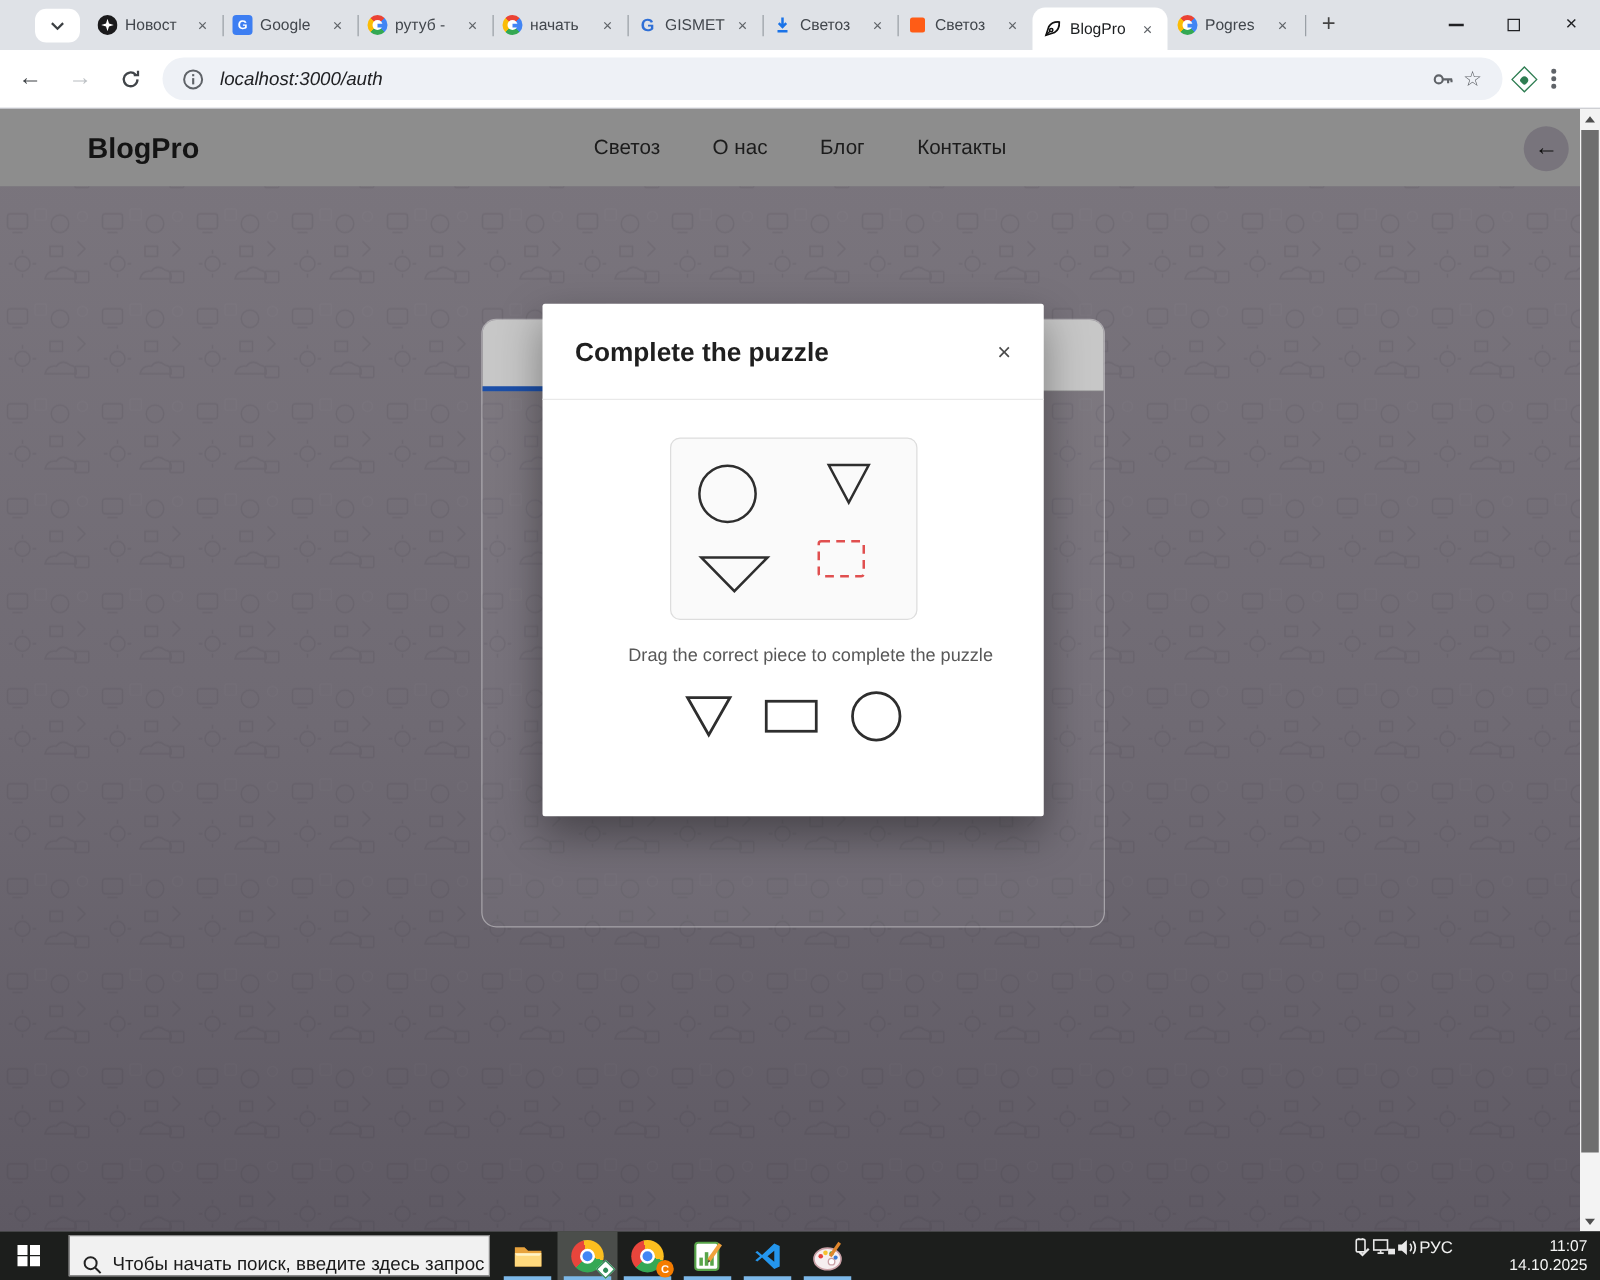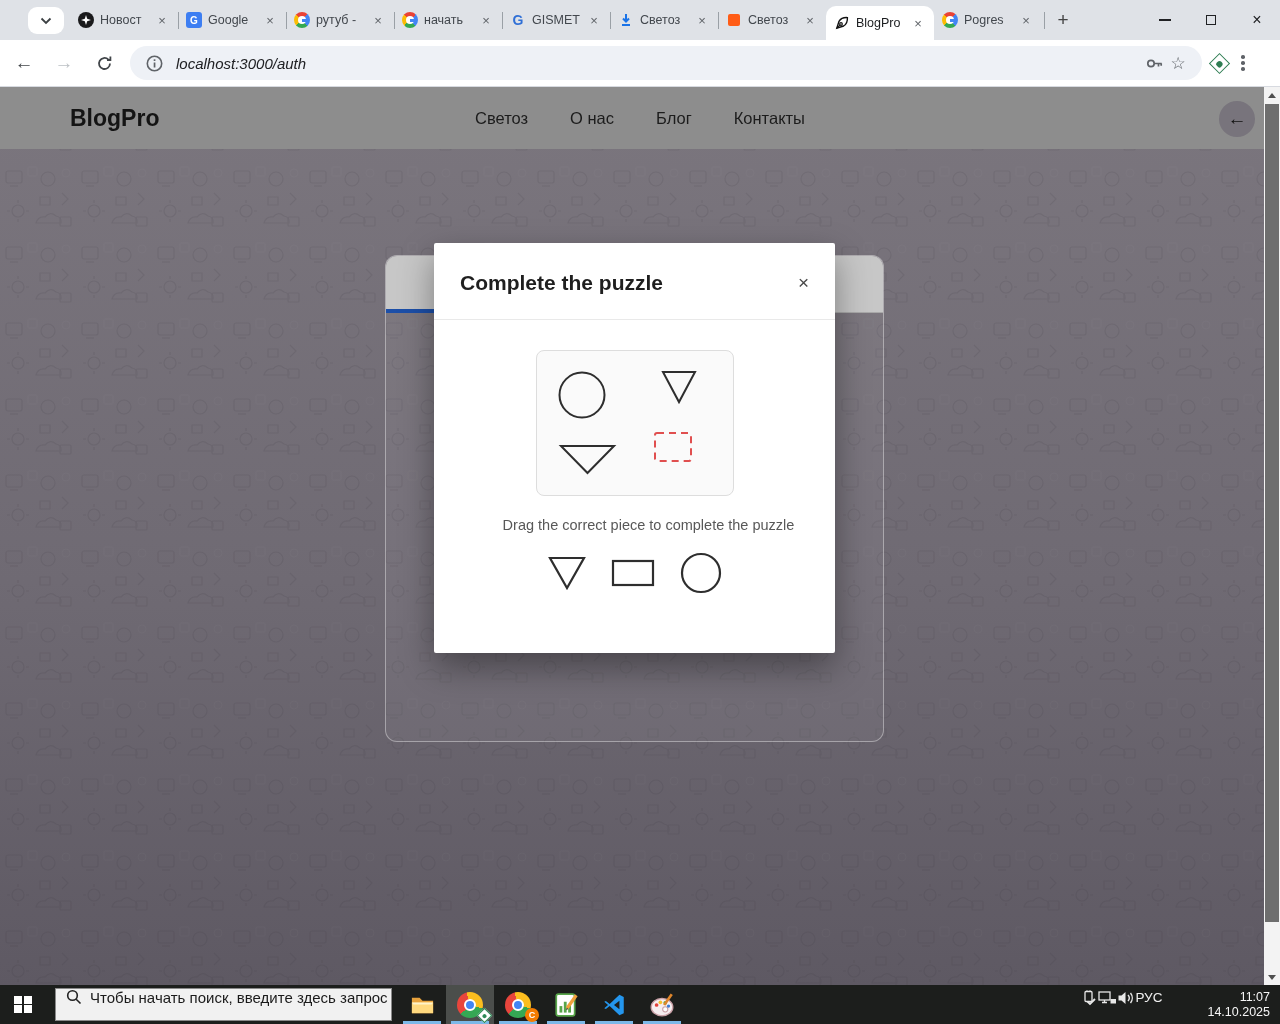--- a/index.html
+++ b/index.html
@@ -80,21 +80,21 @@
   .sb-up { top:0; } .sb-down { bottom:0; }
   .tri-up { width:0; height:0; border-left:4px solid transparent; border-right:4px solid transparent; border-bottom:5px solid #4f4f4f; }
   .tri-down { width:0; height:0; border-left:4px solid transparent; border-right:4px solid transparent; border-top:5px solid #4f4f4f; }
   .sb-thumb { position:absolute; left:1px; top:17px; width:14px; height:818px; background:#6e6e6e; }
 
   
   .taskbar { position:absolute; left:0; top:985px; width:1280px; height:39px; background:#1c1e1c; display:flex; align-items:center; }
   .start-btn { width:46px; height:39px; display:flex; align-items:center; justify-content:center; }
   .win-logo { display:grid; grid-template-columns:8px 8px; grid-gap:1.5px; }
   .win-logo i { width:8px; height:8px; background:#fff; }
-  .tb-search { width:337px; height:33px; background:#f1f1f1; border:1px solid #8a8a8a; display:flex; align-items:flex-start; margin-left:9px; }
+  .tb-search { width:337px; height:33px; background:#f1f1f1; border:1px solid #8a8a8a; display:flex; align-items:flex-end; margin-left:9px; }
   .tb-search svg { margin:0 8px 0 10px; flex:0 0 auto; }
   .tb-search input { border:none; outline:none; background:transparent; font-family:"Liberation Sans",sans-serif; font-size:15px; width:100%; color:#141414; }
   .tb-search input::placeholder { color:#1a1a1a; opacity:1; }
   .tb-apps { display:flex; height:39px; margin-left:6px; }
   .tb-slot { width:48px; height:39px; position:relative; display:flex; align-items:center; justify-content:center; }
   .tb-slot.active { background:#4b4e4b; }
   .tb-slot .underline { position:absolute; bottom:0; left:5px; width:38px; height:3px; background:#7cb8e8; }
   .chrome-ball { width:26px; height:26px; border-radius:50%; background:conic-gradient(from -135deg,#e8453c 0 33.3%,#fcbe1f 0 66.6%,#35a854 0); position:relative; }
   .chrome-ball::after { content:""; position:absolute; left:7px; top:7px; width:8px; height:8px; background:#4285f4; border:2px solid #fff; border-radius:50%; }
   .badge-diamond { position:absolute; right:4px; bottom:3px; width:11px; height:11px; background:#fff; border:1.5px solid #2e8b57; transform:rotate(45deg); display:flex; align-items:center; justify-content:center; z-index:2; }

